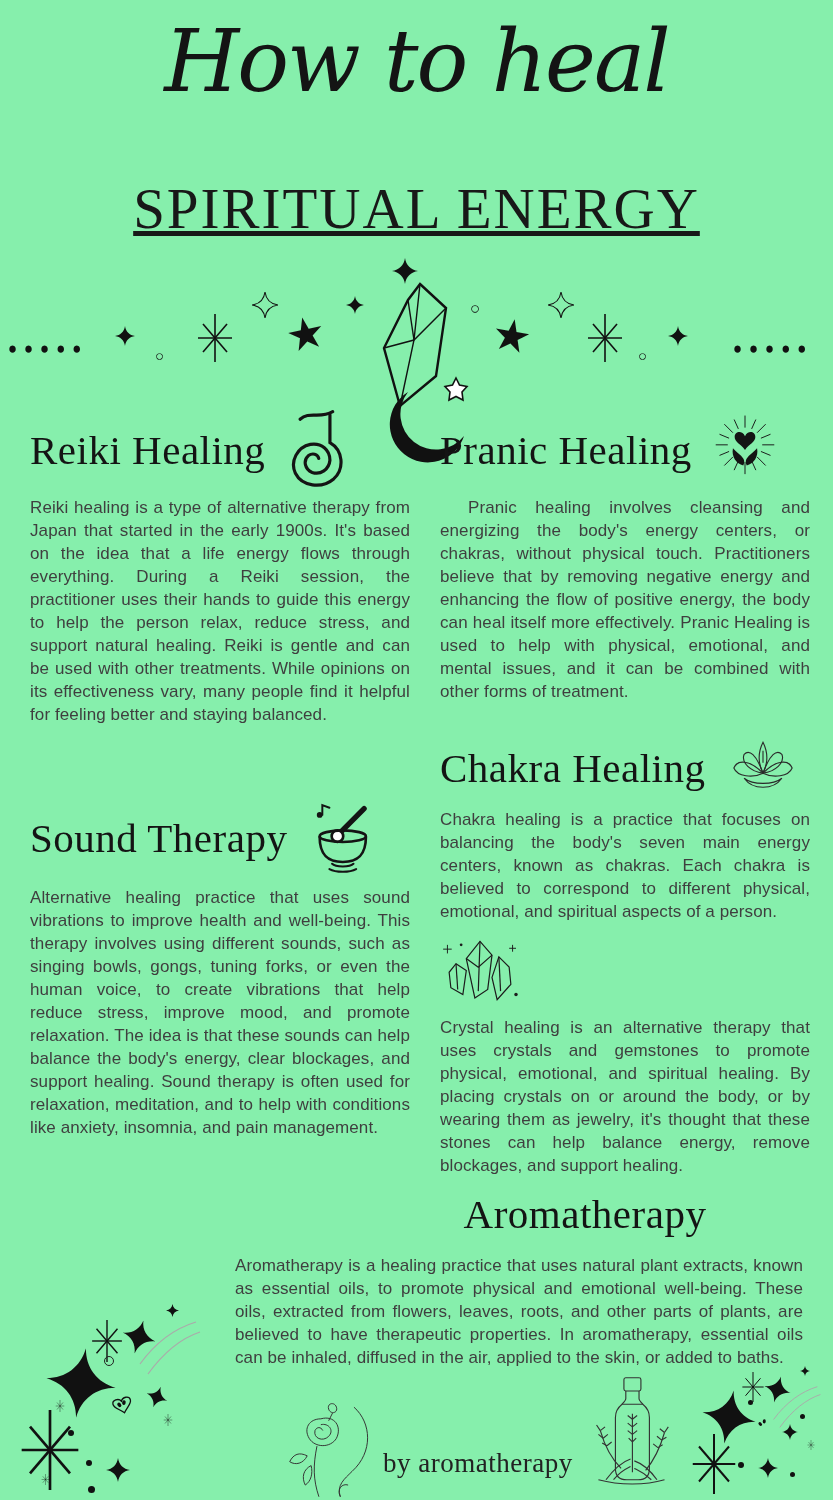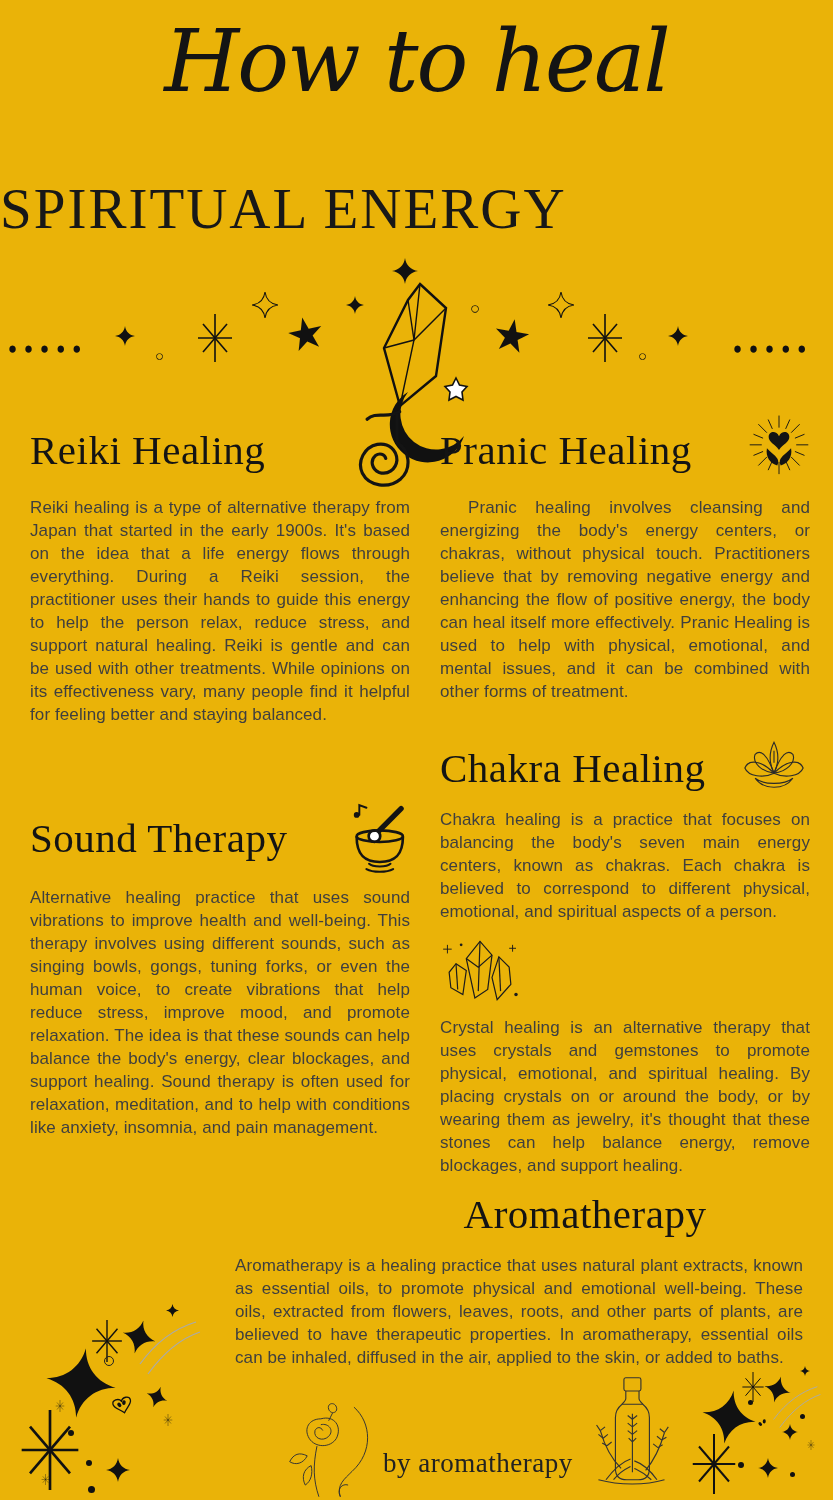--- a/index.html
+++ b/index.html
@@ -1,40 +1,40 @@
 <!DOCTYPE html>
 <html><head>
 <meta charset="utf-8">
 <style>
   html,body{margin:0;padding:0;background:#fff;}
-  .page{position:relative;width:833px;height:1500px;background:#eab308;overflow:hidden;margin:0 auto;
+  .page{position:relative;width:833px;height:1500px;background:#86efac;overflow:hidden;margin:0 auto;
         font-family:"Liberation Sans",sans-serif;}
 
   
   .h-script{position:absolute;left:0;top:8px;width:833px;text-align:center;
             font-family:"DejaVu Serif",serif;font-style:italic;font-weight:400;
             font-size:86px;line-height:1.25;color:#141414;letter-spacing:-2px;}
-  .h-main{position:absolute;left:0;top:176px;width:833px;
+  .h-main{position:absolute;left:0;top:176px;width:833px;text-align:center;
           font-family:"Liberation Serif",serif;font-weight:400;
-          font-size:57px;letter-spacing:2px;color:#181818;}
+          font-size:57px;letter-spacing:2px;color:#181818;text-decoration:underline;}
 
   
   .divider{position:absolute;left:0;top:256px;width:833px;height:220px;}
   .divider span{position:absolute;display:block;line-height:1;color:#111;}
   .dots{font-size:15px;letter-spacing:7px;transform:scaleY(1.15);}
   .circ{font-size:15px;color:#111;}
   .star5{font-size:44px;}
   .sp4{position:absolute;}
   .thin6{position:absolute;}
 
   
   .col{position:absolute;top:408px;}
   .col-left{left:30px;width:380px;}
   .col-right{left:440px;width:370px;}
-  .sec-head{display:flex;align-items:center;justify-content:space-between;gap:22px;height:84px;}
+  .sec-head{display:flex;align-items:center;justify-content:flex-start;gap:22px;height:84px;}
   .h-sec{font-family:"Liberation Serif",serif;font-weight:400;font-size:41px;
          letter-spacing:.5px;color:#141414;white-space:nowrap;}
   .body-text{font-size:17px;line-height:23px;color:#3f3f3f;text-align:justify;
              letter-spacing:.1px;margin:4px 0 0 0;}
   .indented{text-indent:28px;}
 
   
   .aroma-head{position:absolute;left:435px;top:1190px;width:300px;text-align:center;}
   .aroma-body{position:absolute;left:235px;top:1250px;width:568px;}
 

